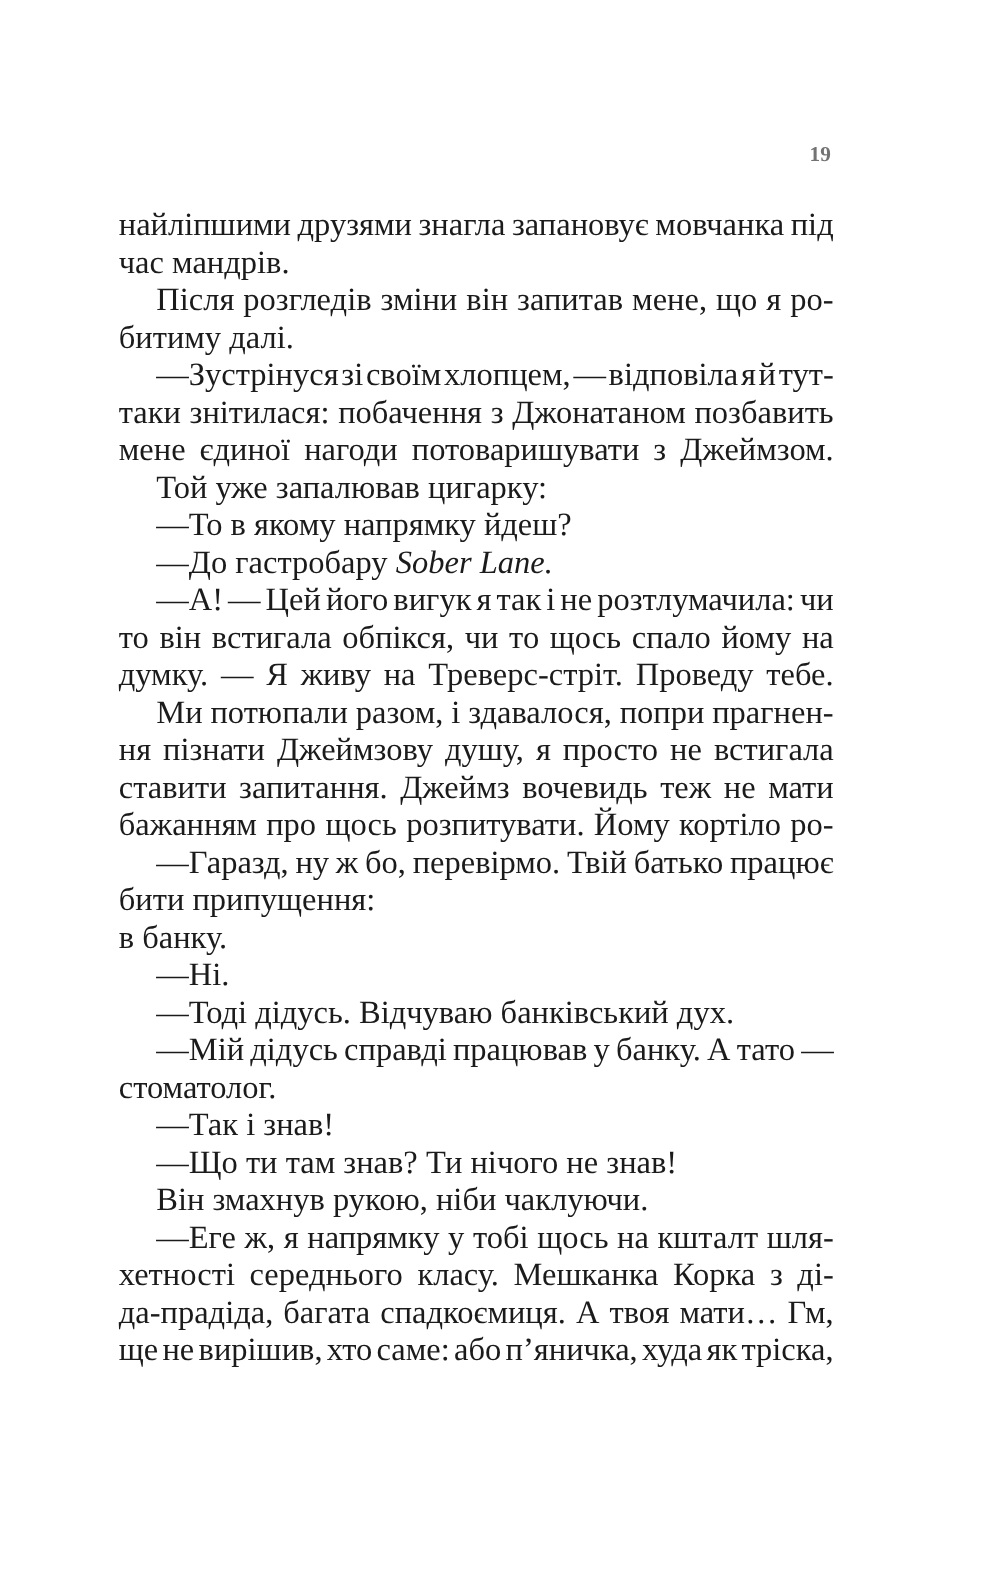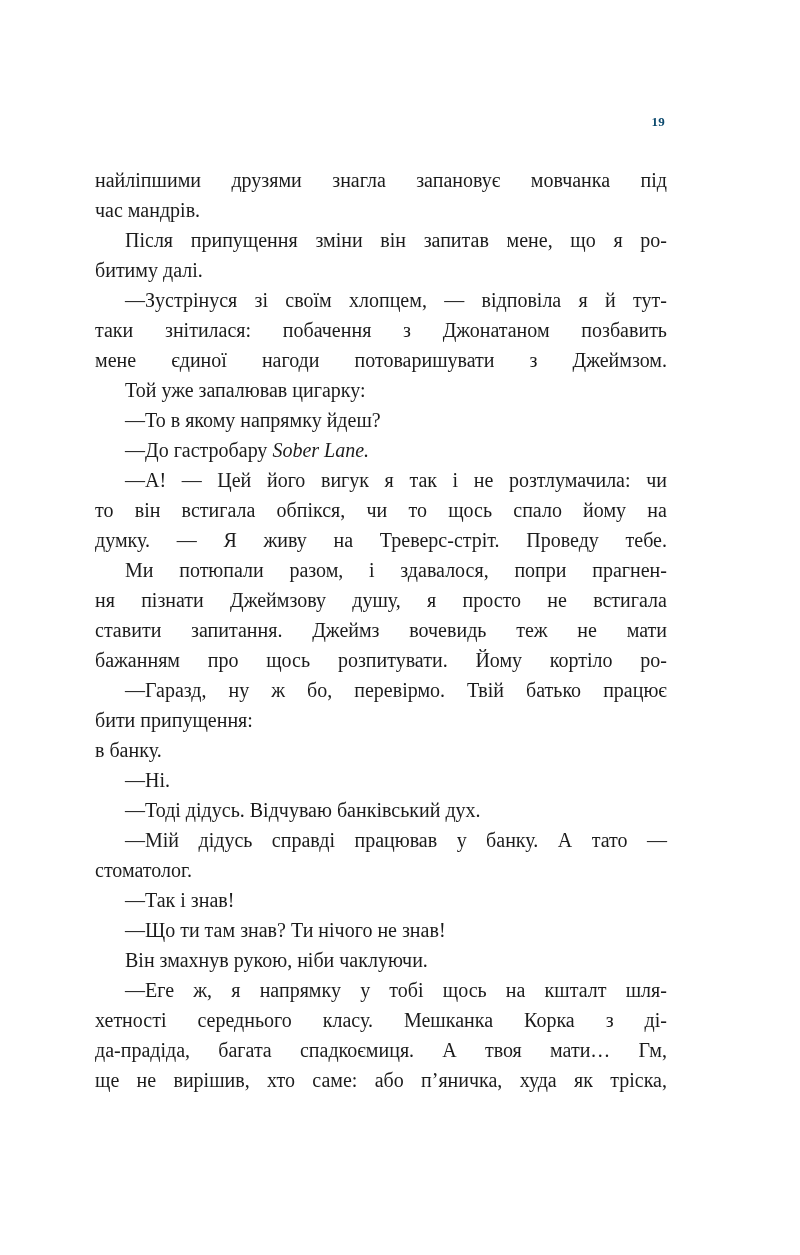--- a/index.html
+++ b/index.html
@@ -18,44 +18,44 @@
     -webkit-font-smoothing: antialiased;
   }
 
   
   .folio {
     position: absolute;
     top: 115px;
     left: 95px;
     width: 570px;
     text-align: right;
-    font-size: 13px;
+    font-size: 17px;
     font-weight: 700;
     letter-spacing: 0.2px;
     line-height: 1;
-    color: #0c4a6e;
+    color: #737373;
   }
 
   
   .textblock {
     position: absolute;
     top: 165px;
     left: 95px;
     width: 572px;
     font-size: 20.4px;
     line-height: 30px;
     text-align: left;
   }
 
   
   .ln {
     display: block;
     white-space: pre;
     height: 30px;
-    font-size: 20px;
+    font-size: 26px;
     line-height: 30px;
   }
   
   .ln.j {
     display: flex;
     justify-content: space-between;
     white-space: normal;
   }
   .ln.j > span { white-space: pre; }
 
@@ -75,21 +75,21 @@
         <span>найліпшими</span>
         <span>друзями</span>
         <span>знагла</span>
         <span>запановує</span>
         <span>мовчанка</span>
         <span>під</span>
       </div>
       <div class="ln">час мандрів.</div>
       <div class="ln indent j">
         <span>Після</span>
-        <span>припущення</span>
+        <span>розгледів</span>
         <span>зміни</span>
         <span>він</span>
         <span>запитав</span>
         <span>мене,</span>
         <span>що</span>
         <span>я</span>
         <span>ро-</span>
       </div>
       <div class="ln">битиму далі.</div>
       <div class="ln indent j">

